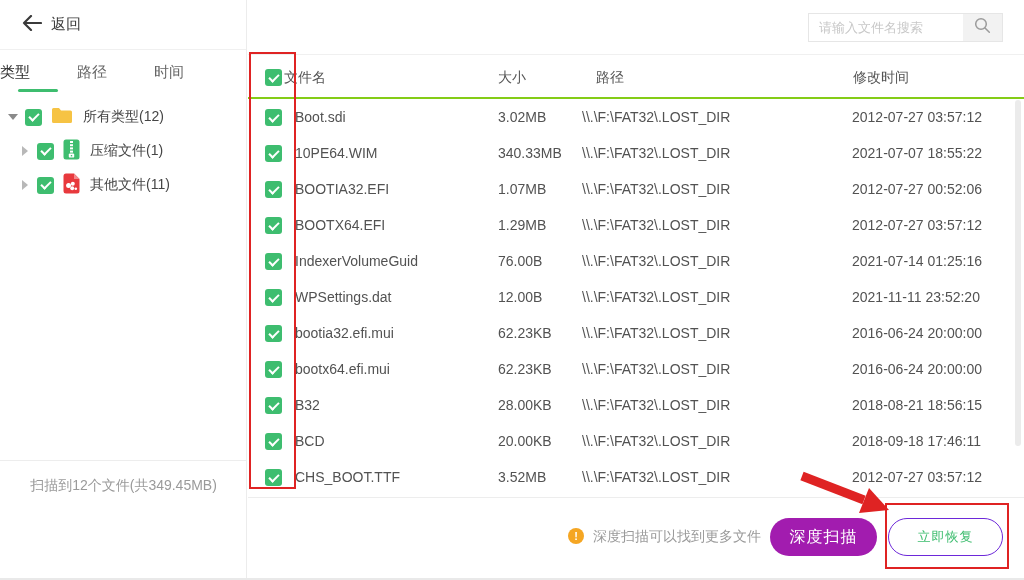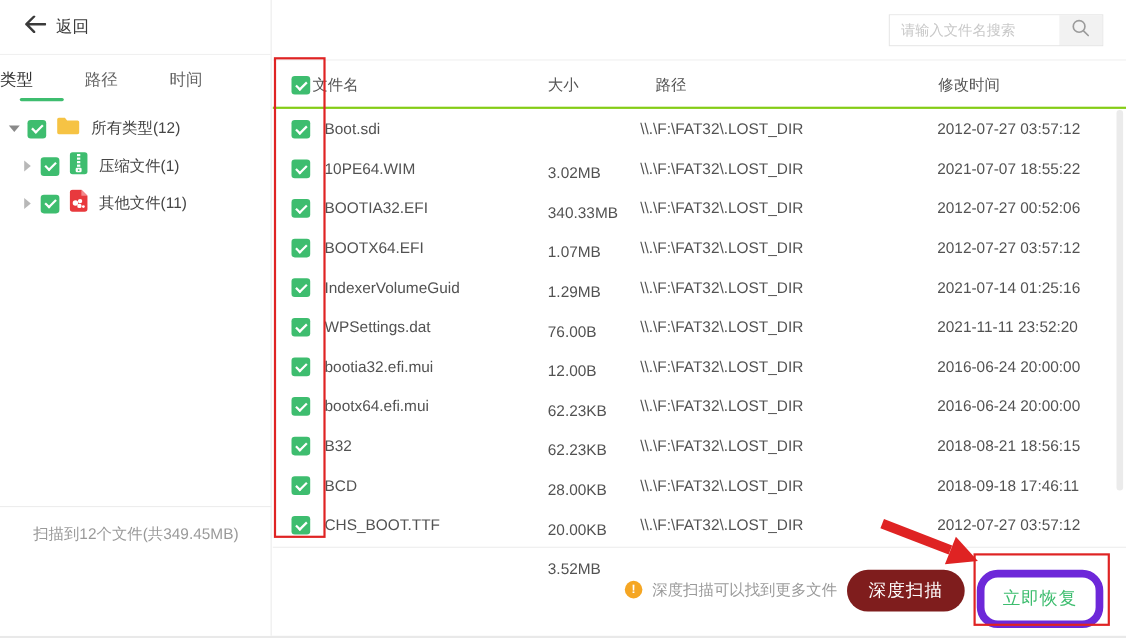--- a/index.html
+++ b/index.html
@@ -43,32 +43,32 @@
 
   .table-header { position:relative; height:44px; border-bottom:2px solid #84cc16; }
   .table-header .checkbox { position:absolute; left:17px; top:14px; }
   .th { position:absolute; top:14px; font-size:14px; color:#555; }
   .th-name { left:36px; } .th-size { left:250px; } .th-path { left:348px; } .th-time { left:605px; }
 
   .table-body { position:relative; }
   .table-row { position:relative; height:36px; cursor:default; }
   .table-row .checkbox { position:absolute; left:17px; top:10px; }
   .td { position:absolute; top:10px; font-size:14px; color:#525252; white-space:nowrap; }
-  .td-name { left:47px; } .td-size { left:250px;margin-top:40px; } .td-path { left:334px; } .td-time { left:604px; }
+  .td-name { left:47px; } .td-size { left:250px; } .td-path { left:334px; } .td-time { left:604px; }
 
   .scrollbar-thumb { position:absolute; left:767px; top:100px; width:6px; height:346px; background:#ebebeb; border-radius:3px; cursor:pointer; }
 
   .bottom-bar { position:absolute; left:0; top:497px; width:776px; height:83px; border-top:1px solid #ededed; }
   .warn-icon { position:absolute; left:320px; top:30px; width:16px; height:16px; border-radius:50%; background:#f5a623;
                color:#fff; font-size:11px; font-weight:bold; text-align:center; line-height:16px; }
   .hint { position:absolute; left:345px; top:30px; font-size:14px; color:#9a9a9a; }
   .deep-scan-btn { position:absolute; left:522px; top:20px; width:107px; height:38px; border:none; border-radius:19px;
-                   background:#7f1d1d; color:#fff; font-size:16px; letter-spacing:1px; cursor:pointer; font-family:inherit; }
-  .recover-btn { position:absolute; left:640px; top:20px; width:115px; height:53px; border:7px solid #6d28d9; border-radius:19px;
-                 background:#fff; color:#3ebd6f; font-size:16px; letter-spacing:1px; cursor:pointer; font-family:inherit; }
+                   background:#a21caf; color:#fff; font-size:16px; letter-spacing:1px; cursor:pointer; font-family:inherit; }
+  .recover-btn { position:absolute; left:640px; top:20px; width:115px; height:38px; border:1px solid #6d28d9; border-radius:19px;
+                 background:#fff; color:#3ebd6f; font-size:13px; letter-spacing:1px; cursor:pointer; font-family:inherit; }
 
   
   .annotations { position:absolute; left:0; top:0; width:1024px; height:580px; pointer-events:none; z-index:50; }
 </style>
 </head>
 <body>
 
 <div class="app">
 
   <aside class="sidebar">

